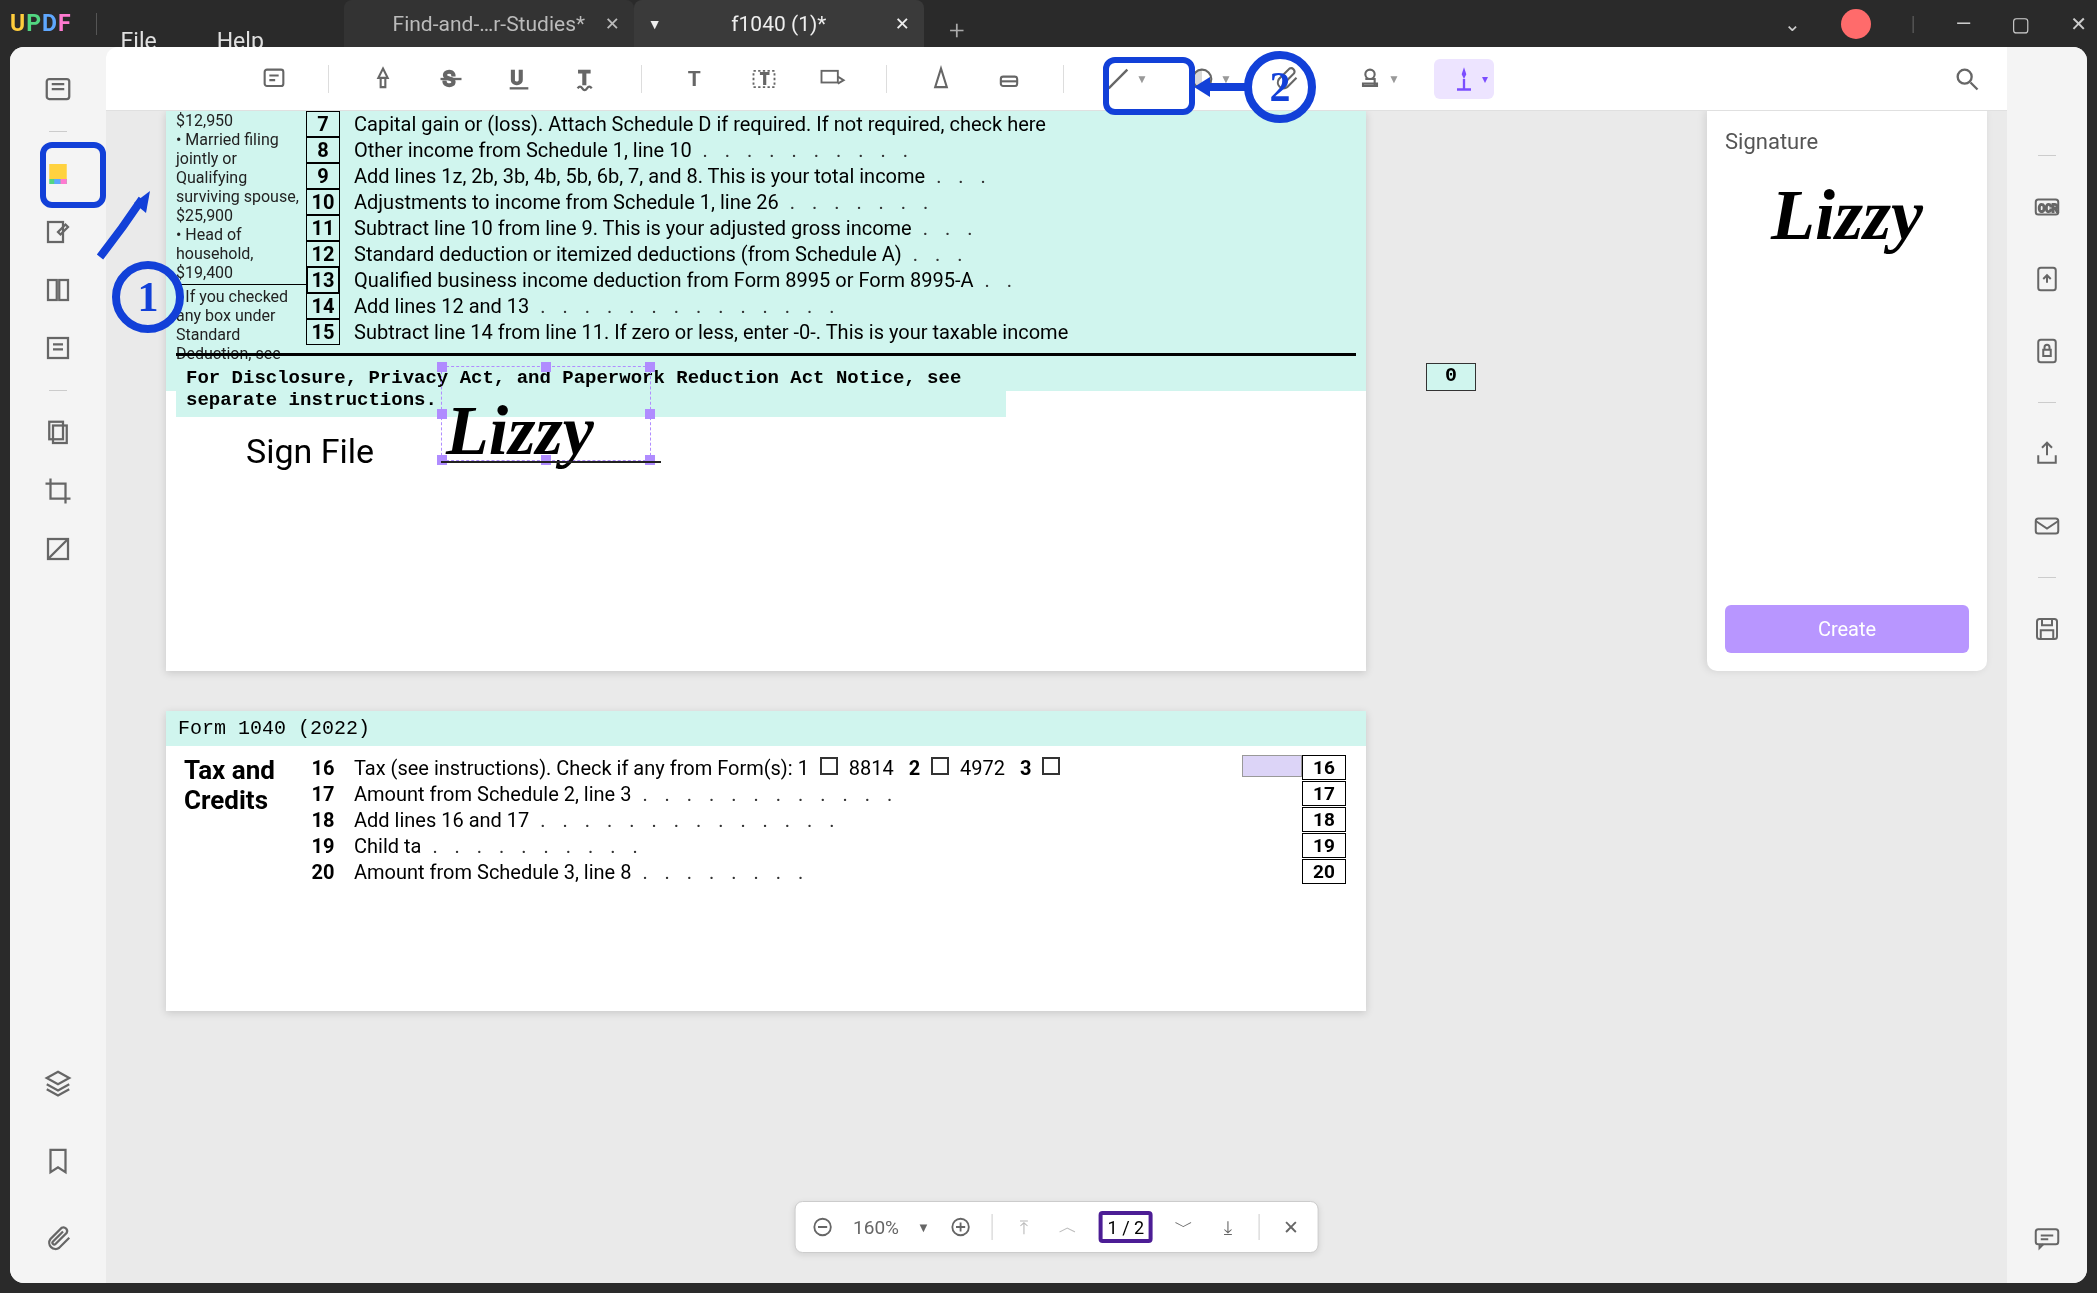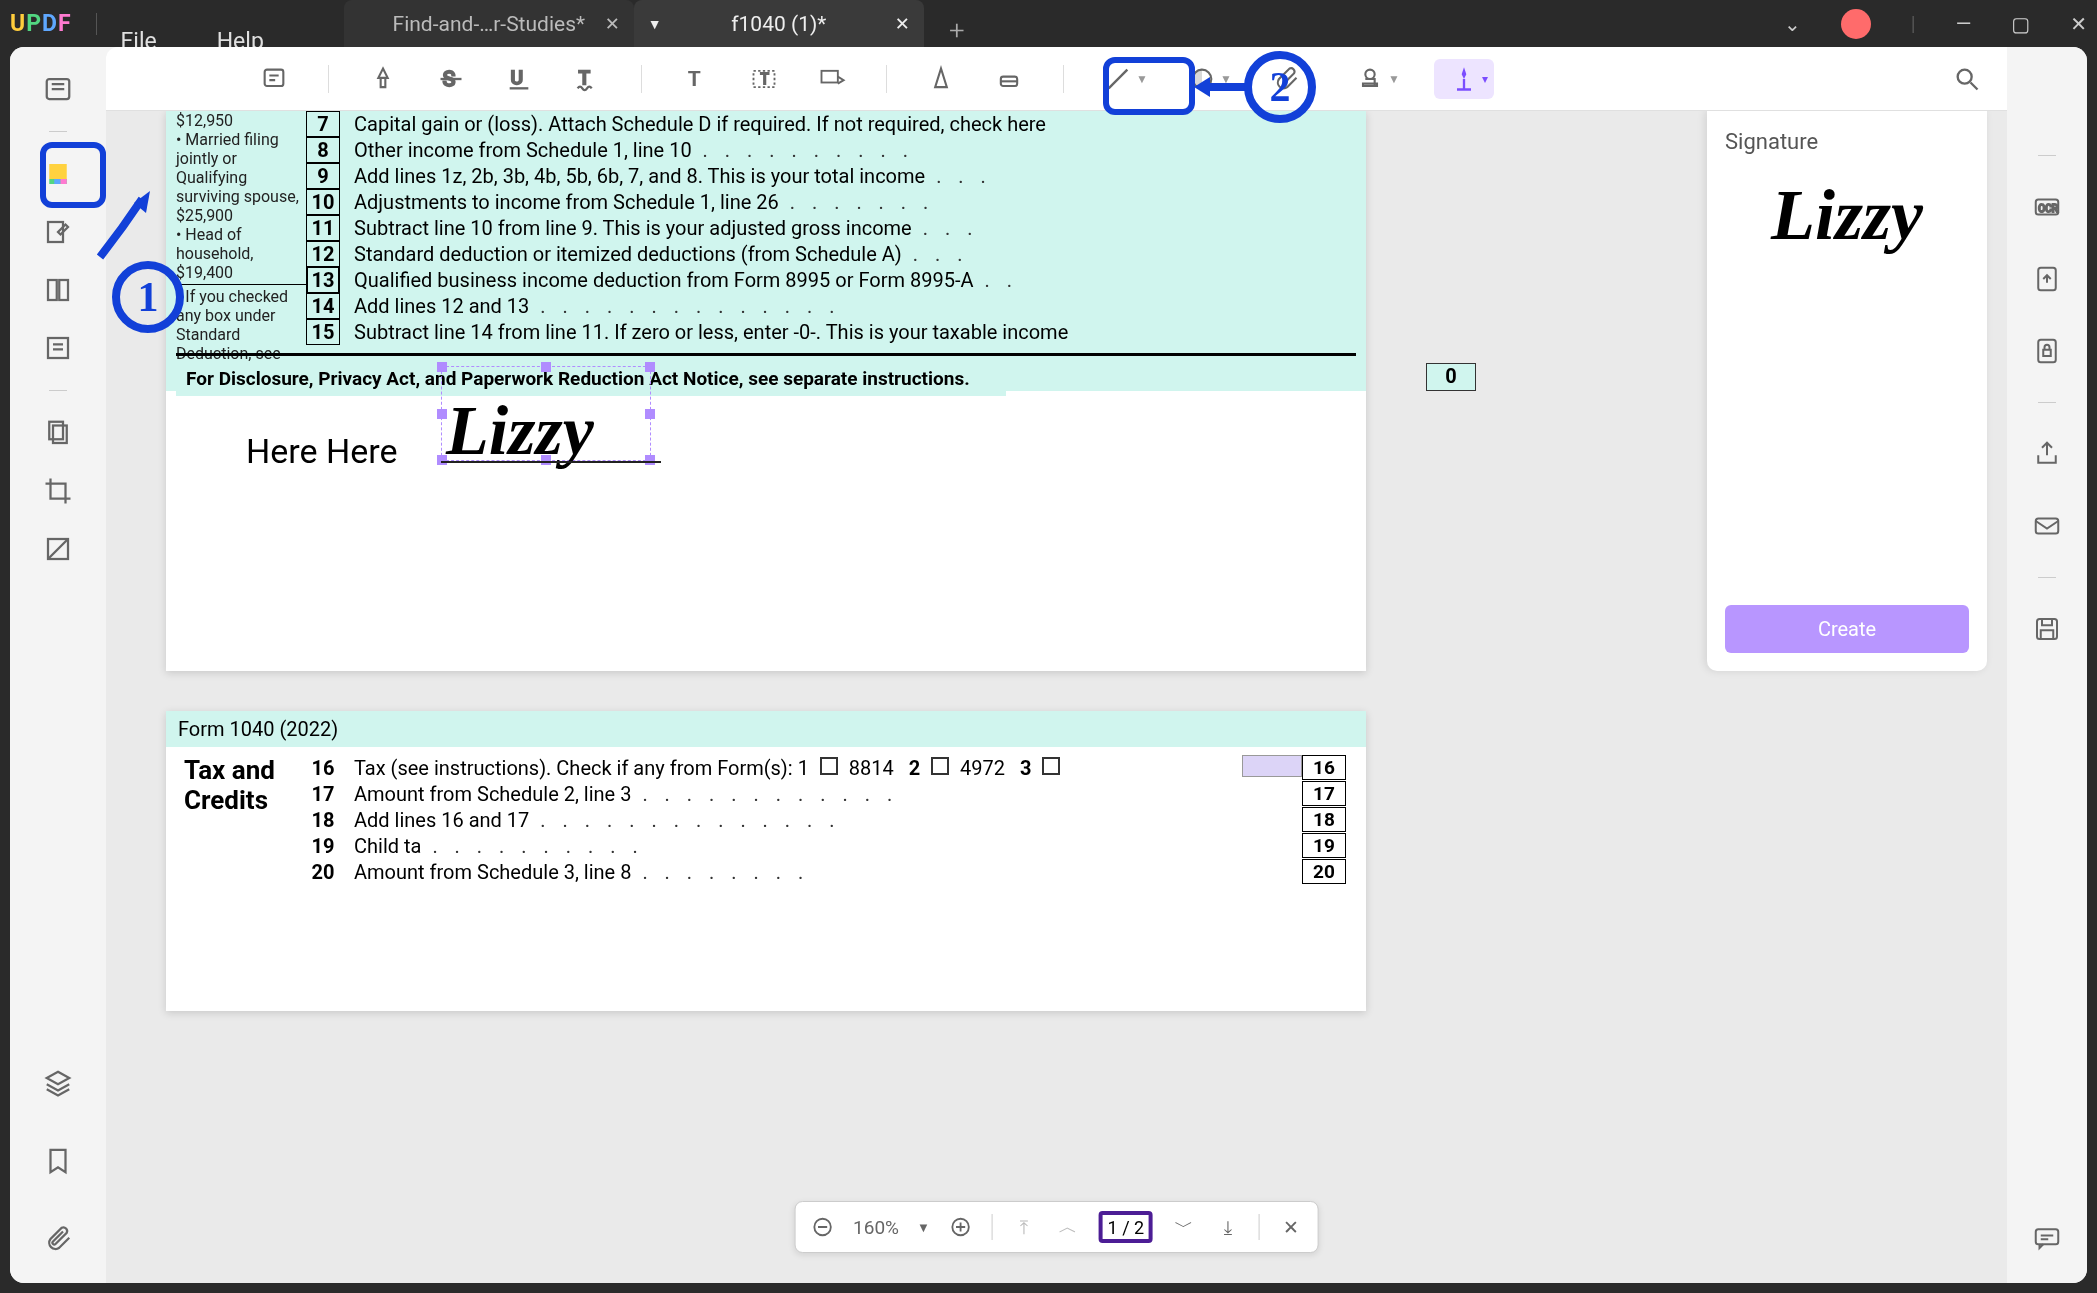--- a/index.html
+++ b/index.html
@@ -50,21 +50,21 @@
   .tbtn.sig { background:#ede4ff; width:60px; position:relative; }
   .tbtn .caret { position:absolute; right:6px; font-size:12px; color:#7b4dff; }
 
   
   .docarea { flex:1; background:#eaeaea; overflow:hidden; position:relative; }
   .page { background:#fff; margin:0 auto; box-shadow:0 2px 8px rgba(0,0,0,.15); position:relative; }
   .page1 { width:1200px; height:560px; margin-top:0; }
   .page2 { width:1200px; margin-top:40px; height:300px; }
 
   
-  .hl { background:#d0f5ee; }
+  .hl { background:#d0f5ee;font-family:Liberation Mono, monospace; }
   .formrow { display:flex; align-items:center; height:26px; font-size:20px; }
   .side-notes { position:absolute; left:10px; top:0; width:130px; font-size:16px; line-height:19px; color:#222; }
   .numcol { width:34px; text-align:center; border:1px solid #000; font-size:20px; font-weight:700; }
   .formlines { position:absolute; left:140px; top:0; }
   .formtext { margin-left:14px; }
   .dots { letter-spacing:6px; color:#333; }
   .bold { font-weight:400; }
   .disclosure { font-size:19px; font-weight:700; padding:6px 10px; }
   .signhere { font-size:34px; position:absolute; left:80px; top:320px; }
   .sig-img { position:absolute; left:280px; top:280px; font-family:'Brush Script MT',cursive; font-size:70px; font-style:italic; font-weight:700; }
@@ -358,21 +358,21 @@
             </div>
           <div class="formrow">
               <div class="numcol">15</div>
               <div class="formtext"><span>Subtract line 14 from line 11. If zero or less, enter -0-. This is your </span><span class="bold">taxable income</span></div>
             </div>
         </div>
 
         <div class="formline" style="top:242px;"></div>
         <div class="hl disclosure" style="position:absolute;left:10px;top:250px;width:830px;">For Disclosure, Privacy Act, and Paperwork Reduction Act Notice, see separate instructions.</div>
 
-        <div class="signhere">Here Here</div>
+        <div class="signhere">Sign File</div>
 
         <div class="sig-box" style="left:275px;top:255px;width:210px;height:95px;">
           <div class="handle" style="left:-5px;top:-5px"></div>
             <div class="handle" style="right:-5px;top:-5px"></div>
           <div class="handle" style="left:-5px;bottom:-5px"></div>
             <div class="handle" style="right:-5px;bottom:-5px"></div>
           <div class="handle" style="left:50%;top:-5px;margin-left:-5px"></div>
             <div class="handle" style="left:50%;bottom:-5px;margin-left:-5px"></div>
           <div class="handle" style="top:50%;left:-5px;margin-top:-5px"></div>
             <div class="handle" style="top:50%;right:-5px;margin-top:-5px"></div>

